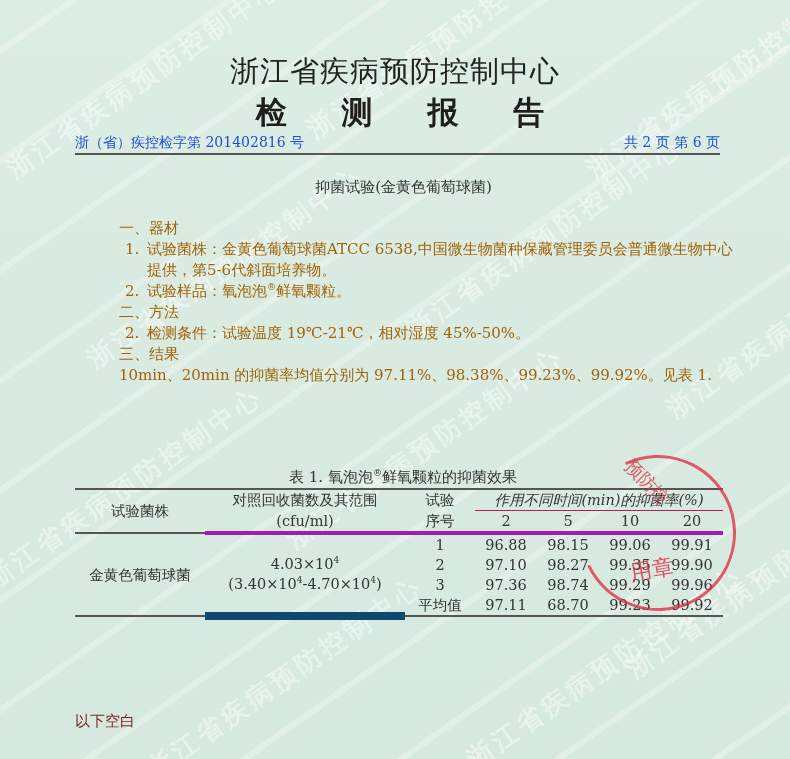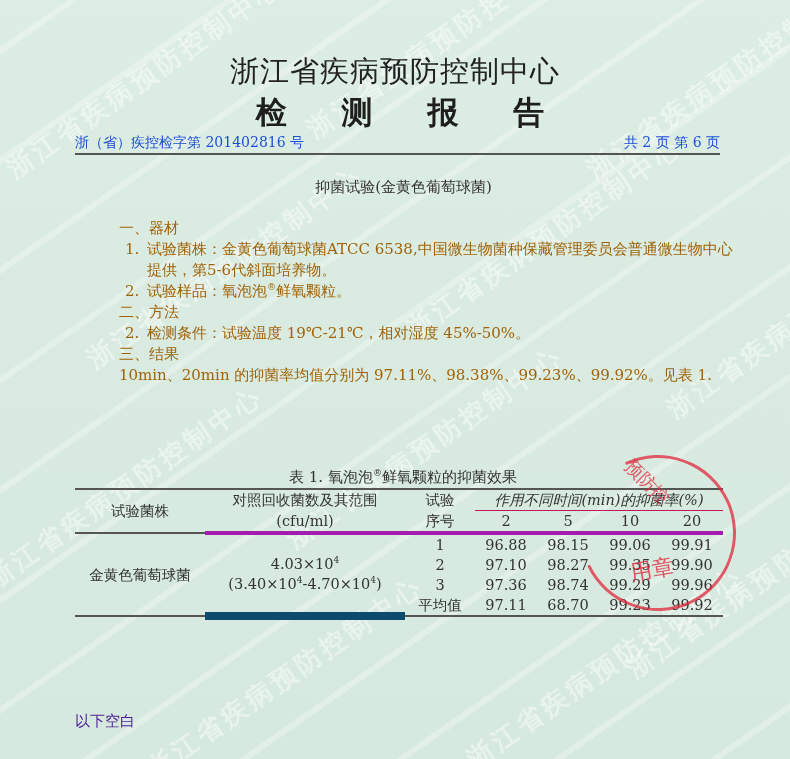--- a/index.html
+++ b/index.html
@@ -162,21 +162,21 @@
     font-size: 18px;
     font-family: "DejaVu Sans", sans-serif;
     z-index: 3;
     transform: rotate(45deg);
   }
   .blank-note {
     position: absolute;
     left: 75px;
     top: 712px;
     font-size: 15px;
-    color: #4c1d95;
+    color: #7f1d1d;
   }
 </style>
 </head>
 <body>
 
 <div class="bg"></div>
 
 <div class="wm" style="left:-20px;top:60px;">浙江省疾病预防控制中心</div>
 <div class="wm" style="left:280px;top:20px;">浙江省疾病预防控制中心</div>
 <div class="wm" style="left:560px;top:60px;">浙江省疾病预防控制中心</div>

